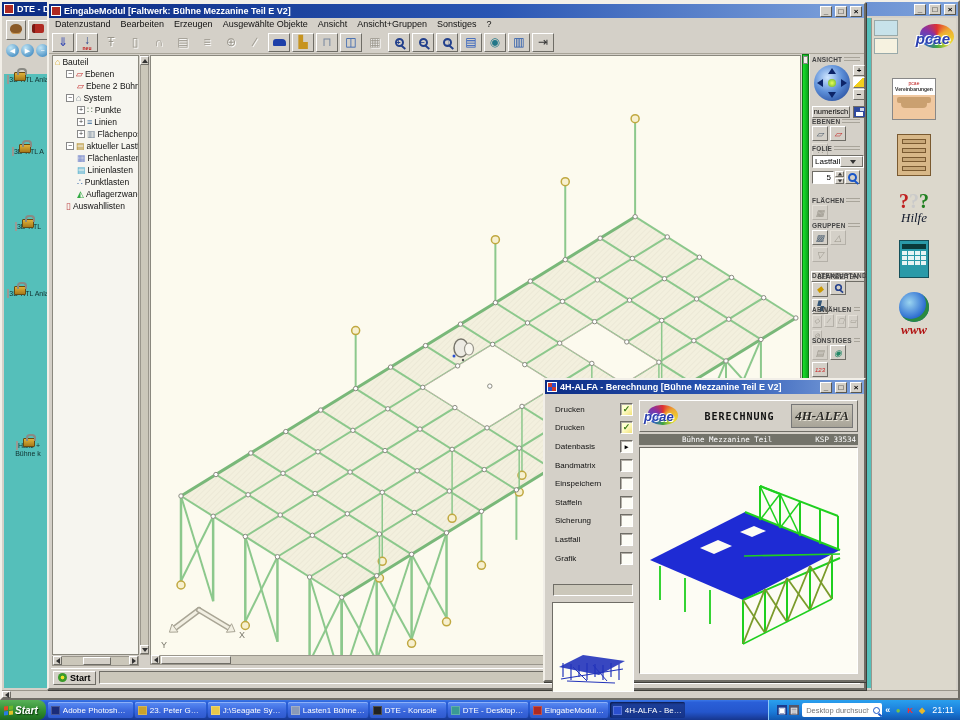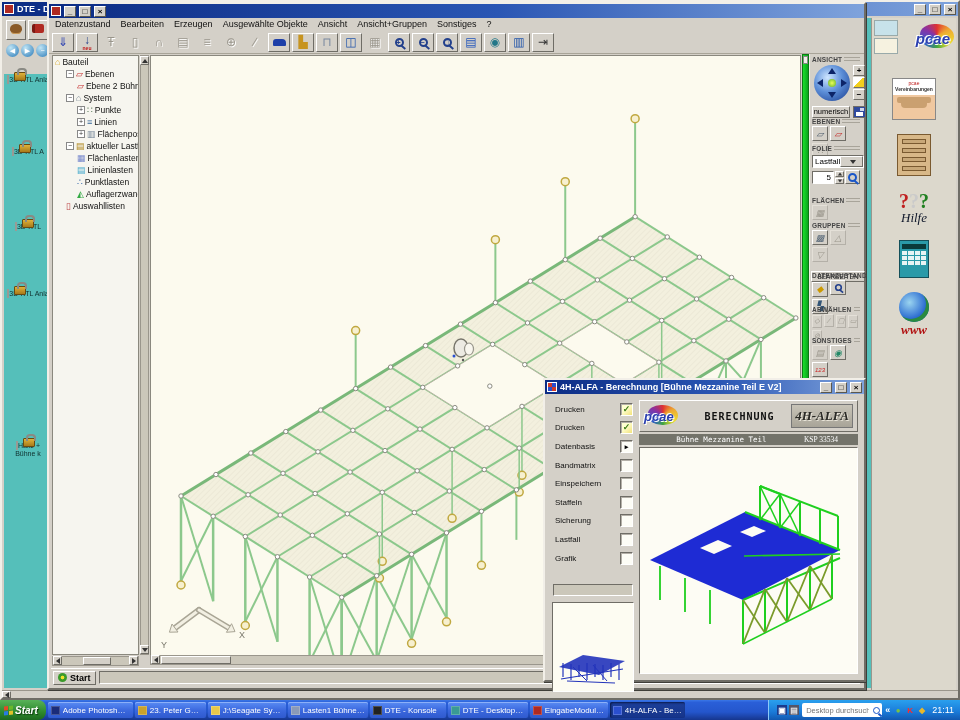--- a/index.html
+++ b/index.html
@@ -179,21 +179,21 @@
          display:flex;align-items:center;padding:0 4px;}
   .dhead .pcae .blob{width:30px;height:20px;top:-4px;}
   .dhead .pcae .ptxt{font-size:13px;}
   .btitle{flex:1;text-align:center;font-family:"DejaVu Sans Mono",monospace;font-weight:bold;font-size:10px;letter-spacing:1px;color:#111;}
   .alfalogo{width:62px;height:24px;background:linear-gradient(#c8c4b8,#a8a498);border:1px solid #777;
             display:flex;align-items:center;justify-content:center;font-family:"Liberation Serif",serif;
             font-style:italic;font-weight:bold;font-size:13px;color:#2a2a26;text-shadow:1px 1px 0 #e8e4d8;}
   .dstrip{position:absolute;left:0;top:36px;right:0;height:11px;background:#73736a;color:#fff;
           font-family:"DejaVu Sans Mono",monospace;font-size:7.5px;display:flex;align-items:center;}
   .dstrip .sub{flex:1;text-align:center;}
-  .dstrip .ksp{padding-right:20px;font-family:Liberation Serif, serif;}
+  .dstrip .ksp{padding-right:2px;}
   .bprev{position:absolute;left:0;top:49px;right:0;bottom:0;background:#fdfcf4;border:1px solid;border-color:#6f6d66 #fff #fff #6f6d66;}
 
   
   .taskbar{position:absolute;left:0;top:700px;width:960px;height:20px;display:flex;align-items:center;
            background:linear-gradient(#3a77e8 0%,#2a5fd8 12%,#2456cc 60%,#16368e 100%);}
   .startbtn{flex:0 0 auto;height:20px;display:flex;align-items:center;gap:2px;padding:0 8px 0 4px;
             background:linear-gradient(#58b258,#2e8a2e 60%,#1e6a1e);border-radius:0 8px 8px 0;color:#fff;
             font-weight:bold;font-style:italic;font-size:10px;text-shadow:1px 1px 1px #0a3a0a;}
   .flag{width:9px;height:9px;display:grid;grid-template-columns:1fr 1fr;gap:1px;transform:skewY(-6deg);}
   .flag b:nth-child(1){background:#e24a2a;}.flag b:nth-child(2){background:#6ab82a;}
@@ -302,20 +302,21 @@
     <div class="dte-strip">
       <span class="sb">
           <i class="tri t-lf"></i>
         </span>
     </div>
   </div>
 
   <div class="win app">
     <div class="tbar">
       <span class="ticon"></span>
+      <span class="ttl">EingabeModul [Faltwerk: Bühne Mezzanine Teil E V2]</span>
       <span class="wbtn">_</span>
       <span class="wbtn">□</span>
       <span class="wbtn">×</span>
     </div>
     <div class="menu-bar" id="menubar">
         <span class="menu-item">Datenzustand</span>
         <span class="menu-item">Bearbeiten</span>
         <span class="menu-item">Erzeugen</span>
         <span class="menu-item">Ausgewählte Objekte</span>
         <span class="menu-item">Ansicht</span>

